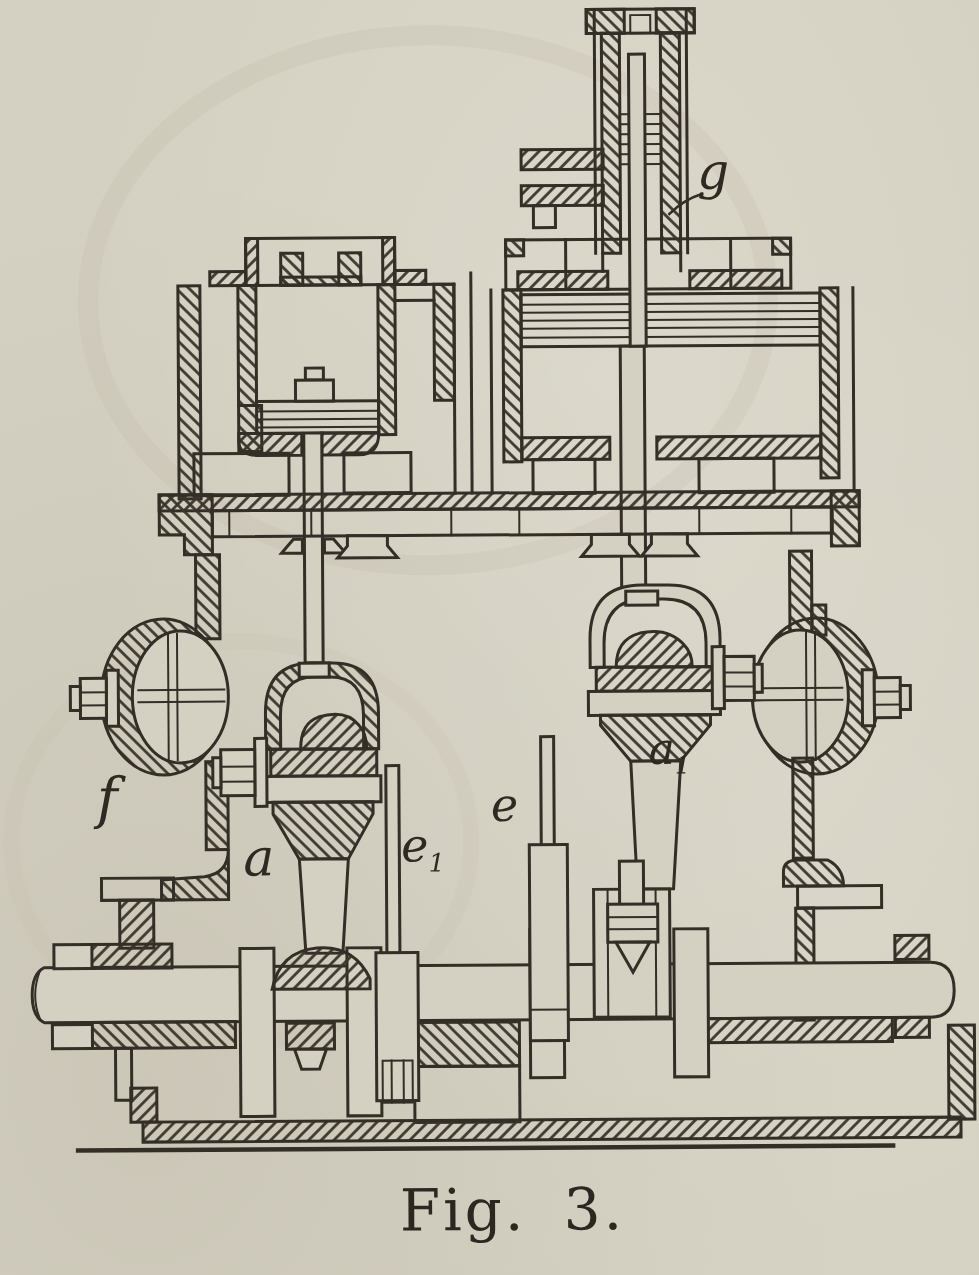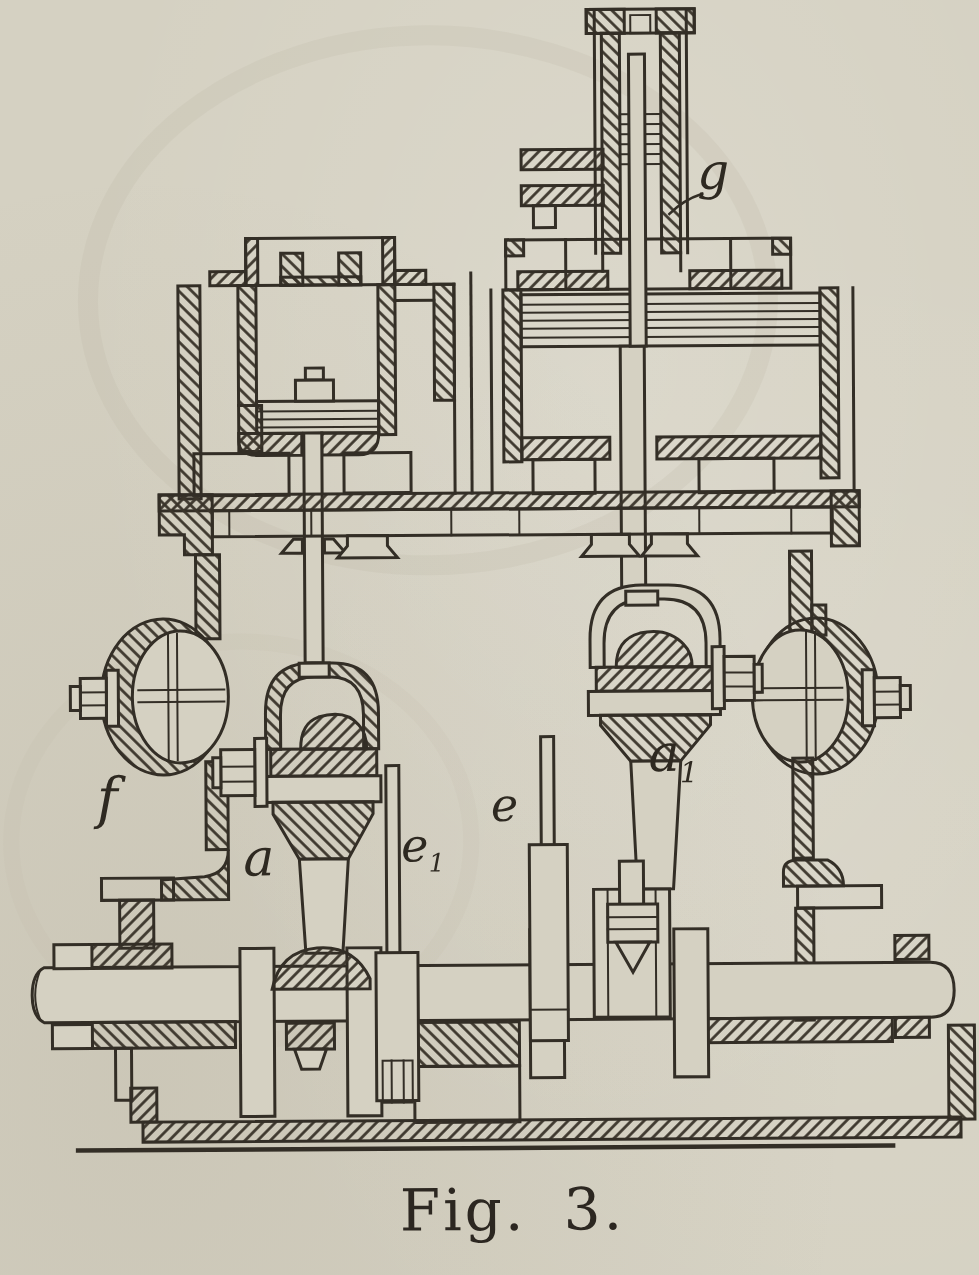--- a/index.html
+++ b/index.html
@@ -302,18 +302,18 @@
       <rect x="946" y="1028" width="26" height="94" fill="url(#hA)"></rect>
       <line x1="75" y1="1148" x2="890" y2="1148" stroke-width="4.5"></line>
     </g>
   </svg>
 
   <div class="part-label" style="left:700px;top:148px;font-size:50px;"><span>g</span><sub></sub></div>
   <div class="part-label" style="left:96px;top:768px;font-size:56px;"><span>f</span><sub></sub></div>
   <div class="part-label" style="left:242px;top:830px;font-size:52px;"><span>a</span><sub></sub></div>
   <div class="part-label" style="left:400px;top:822px;font-size:46px;text-align:center;"><span>e</span><sub>1</sub></div>
   <div class="part-label" style="left:490px;top:782px;font-size:46px;"><span>e</span><sub></sub></div>
-  <div class="part-label" style="left:648px;top:728px;font-size:52px;"><span>a</span><sub>1</sub></div>
+  <div class="part-label" style="left:648px;top:728px;font-size:44px;"><span>a</span><sub>1</sub></div>
 
   <div class="caption">Fig. 3.</div>
 
   </div>
 </div>
 
 </body></html>

